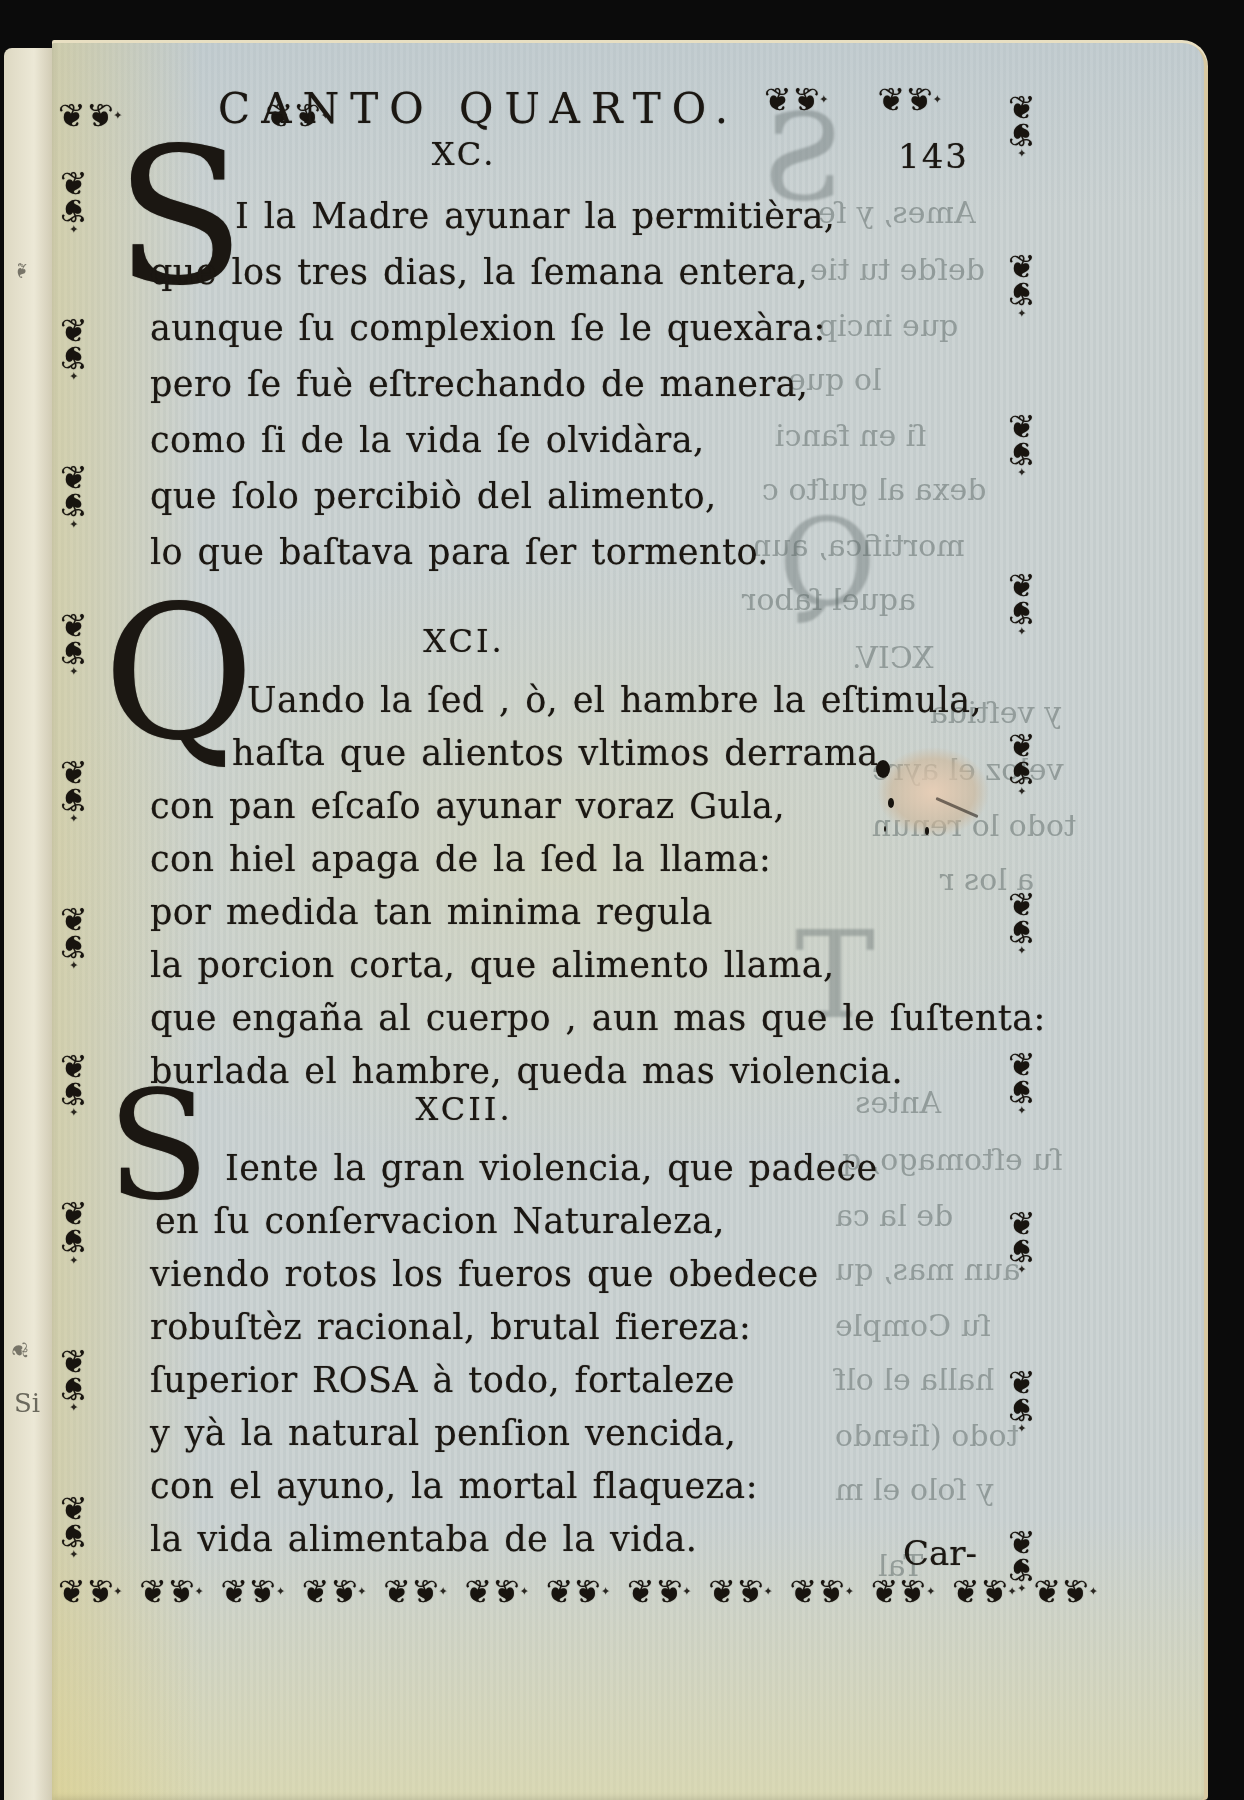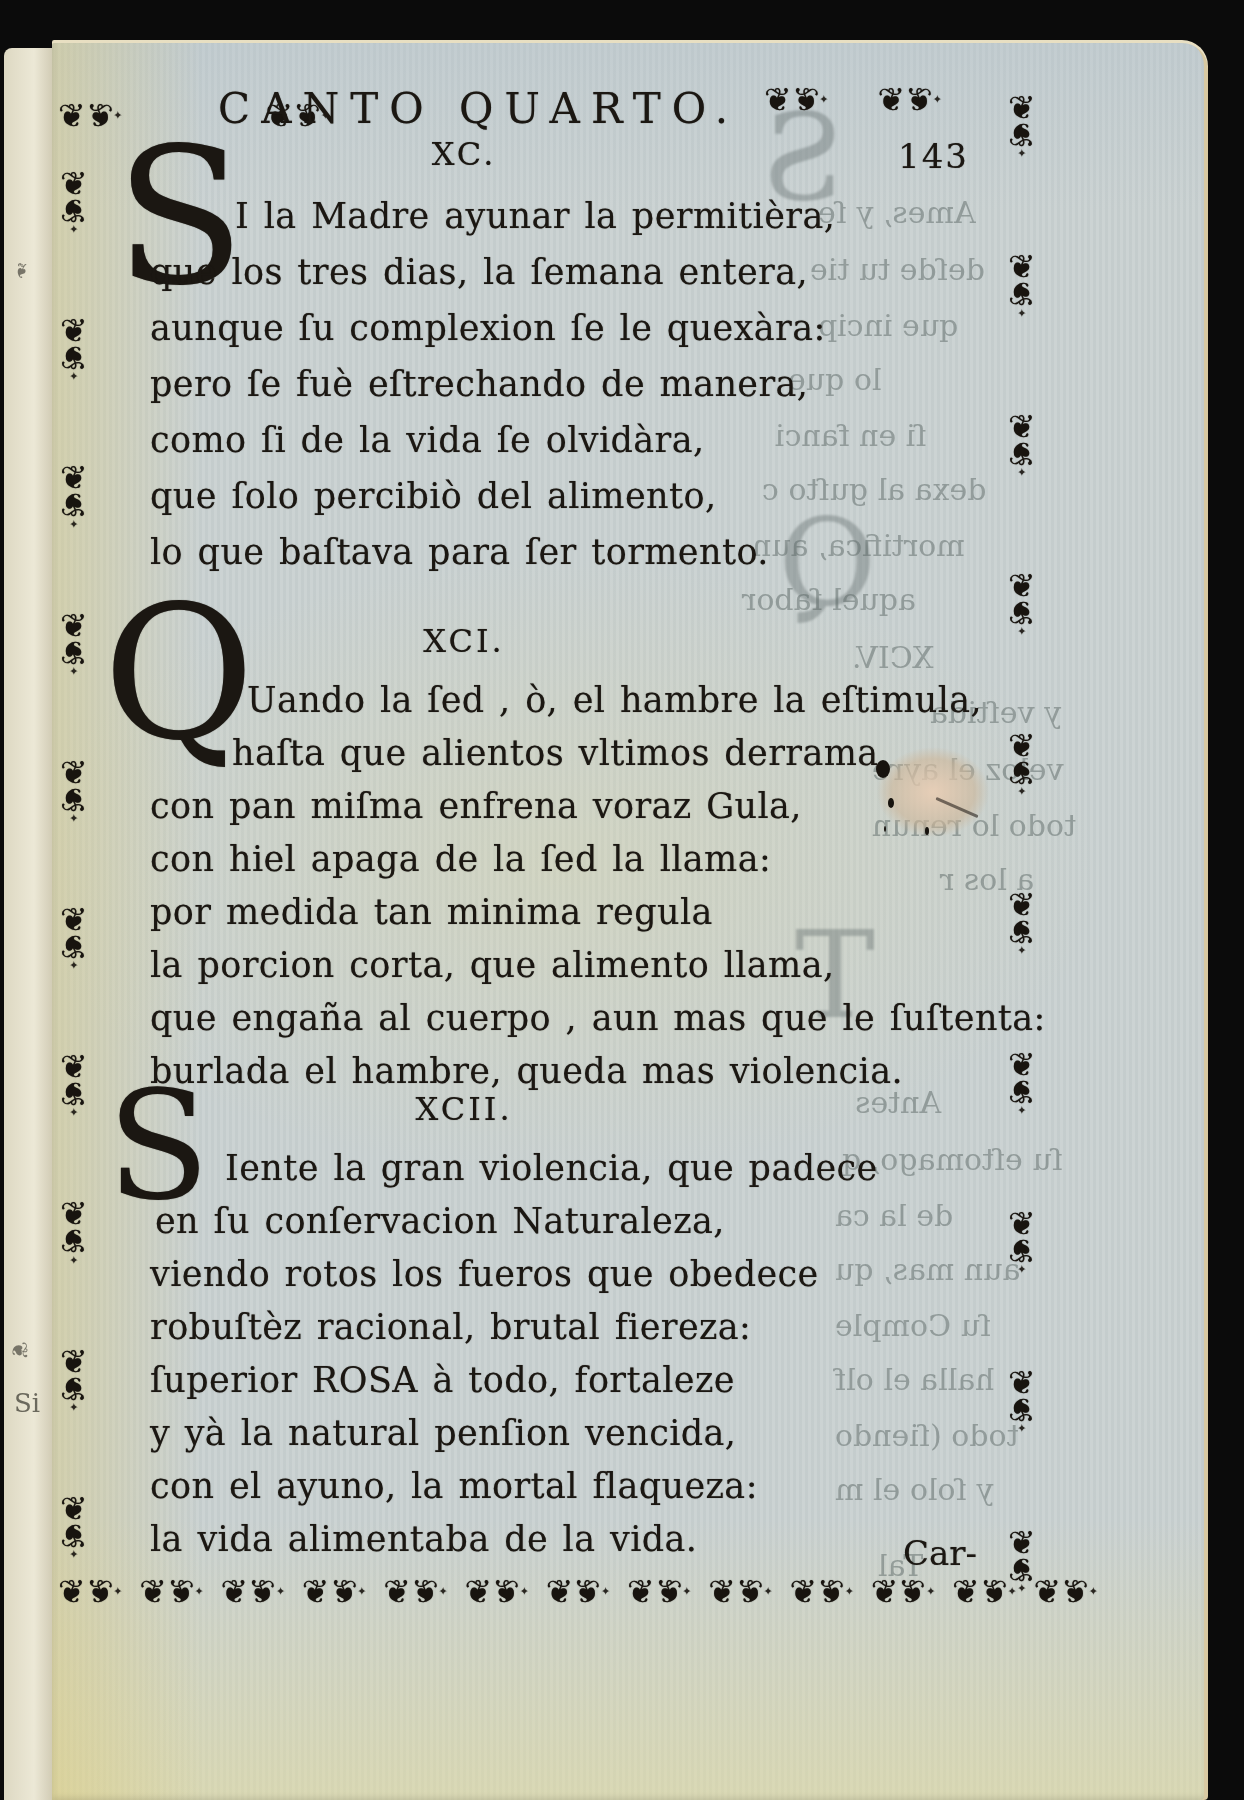--- a/index.html
+++ b/index.html
@@ -347,21 +347,21 @@
           <div class="line">lo que baſtava para ſer tormento.</div>
         </div>
     </div>
 
     <div class="stanza s2">
       <div class="snum ink">XCI.</div>
       <div class="cap ink">Q</div>
       <div class="lines ink">
           <div class="line l1">Uando la ſed , ò, el hambre la eſtimula,</div>
           <div class="line l2">haſta que alientos vltimos derrama,</div>
-          <div class="line">con pan miſma enfrena voraz Gula,</div>
+          <div class="line">con pan eſcaſo ayunar voraz Gula,</div>
           <div class="line">con hiel apaga de la ſed la llama:</div>
           <div class="line">por medida tan minima regula</div>
           <div class="line">la porcion corta, que alimento llama,</div>
           <div class="line">que engaña al cuerpo , aun mas que le ſuſtenta:</div>
           <div class="line">burlada el hambre, queda mas violencia.</div>
         </div>
     </div>
 
     <div class="stanza s3">
       <div class="snum ink">XCII.</div>

